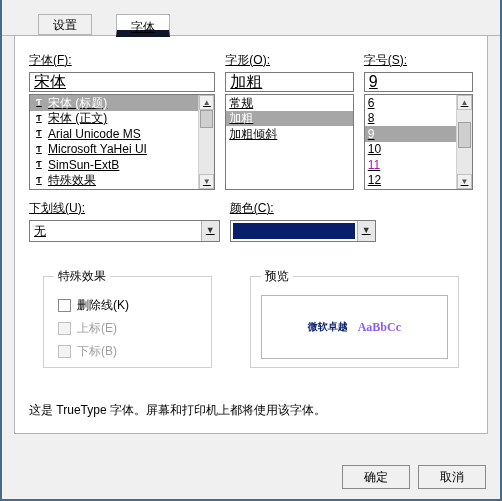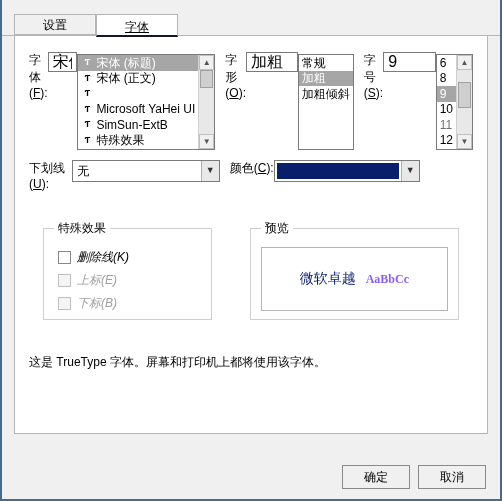--- a/index.html
+++ b/index.html
@@ -23,54 +23,55 @@
   .tabs {
     display: flex;
     align-items: flex-end;
     height: 26px;
     padding-left: 12px;
     border-bottom: 1px solid #b5b5b5;
     position: relative;
     top: 10px;
   }
   .tab {
-    padding: 4px 28px;
+    padding: 4px 14px;
     border: 1px solid #b5b5b5;
     background: #f0f0f0;
     position: relative;
     cursor: pointer;
+    margin-left: 24px;
   }
   .tab.inactive {
     top: 0;
     height: 21px;
     line-height: 13px;
   }
   .tab.active {
     background: #fff;
-    border-bottom: 2px solid #0f172a;
+    border-bottom: 7px solid #0f172a;
     top: 1px;
     height: 23px;
     z-index: 2;
     margin-bottom: -1px;
     text-decoration: underline;
   }
   .panel {
     background: #fff;
     margin: 10px 12px 0 12px;
     border: 1px solid #b5b5b5;
     border-top: none;
     padding: 16px 14px 10px 14px;
     height: 398px;
     position: relative;
   }
   .row1, .row2 {
     display: flex;
     gap: 10px;
   }
-  .col { flex: 1; display: flex; flex-direction: row; }
+  .col { flex: 1; display: flex; flex-direction: column; text-decoration: underline; }
   .col.font { flex: 1.45; }
   .col.style { flex: 1; }
   .col.size { flex: 0.85; }
   .lbl { margin-bottom: 3px; }
   .lbl .ak { text-decoration: underline; }
   .txt {
     border: 1px solid #7a7a7a;
     background: #fff;
     padding: 2px 4px;
     height: 20px;
@@ -92,21 +93,21 @@
   .listbox-item {
     padding: 1px 3px;
     height: 15.5px;
     line-height: 14px;
     white-space: nowrap;
     display: flex;
     align-items: center;
     gap: 3px;
   }
   .listbox-item.selected { background: #a6a6a6; color: #fff; }
-  .listbox-item.red { color: #737373; }
+  .listbox-item.red { color: #a21caf; }
   .tt-icon {
     display: inline-block;
     width: 12px;
     height: 11px;
     font-size: 9px;
     line-height: 11px;
     font-weight: bold;
     text-align: center;
   }
   .tt-sel { color: #fff; }
@@ -171,40 +172,39 @@
     margin: 14px;
   }
   fieldset legend { padding: 0 4px; }
   .fx { flex: 1.45; height: 100px; }
   .pv { flex: 1.85; height: 100px; }
   .checkbox-row {
     display: flex;
     align-items: center;
     gap: 6px;
     margin: 6px 0 4px 4px;
-    font-style: italic;
   }
   .checkbox-row.disabled { color: #a0a0a0; }
   .cb {
     width: 13px;
     height: 13px;
     border: 1px solid #888;
     background: #fff;
   }
   .cb.disabled { border-color: #c0c0c0; background: #f4f4f4; }
   .preview-box {
     border: 1px solid #b5b5b5;
     height: 64px;
     margin-top: 4px;
     display: flex;
     align-items: center;
     justify-content: center;
     background: #fff;
   }
-  .preview-cn { font-family: SimSun, serif; font-weight: normal; font-size: 14px; color: #0a1f6b; }
+  .preview-cn { font-family: SimSun, serif; font-weight: bold; font-size: 10px; color: #0a1f6b; }
   .preview-en { font-family: Tahoma; font-weight: bold; font-size: 12px; color: #8b5cf6; margin-left: 10px; }
   .note { margin-top: 20px; }
   .buttons {
     position: absolute;
     right: 14px;
     bottom: 10px;
     display: flex;
     gap: 8px;
   }
   .btn {
@@ -240,20 +240,21 @@
             <div class="listbox-item selected">
                 <span class="tt-icon tt-sel">Ƭ</span>
                 <span>宋体 (标题)</span>
               </div>
             <div class="listbox-item">
                 <span class="tt-icon">Ƭ</span>
                 <span>宋体 (正文)</span>
               </div>
             <div class="listbox-item">
                 <span class="tt-icon">Ƭ</span>
+                <span>Arial Unicode MS</span>
               </div>
             <div class="listbox-item">
                 <span class="tt-icon">Ƭ</span>
                 <span>Microsoft YaHei UI</span>
               </div>
             <div class="listbox-item">
                 <span class="tt-icon">Ƭ</span>
                 <span>SimSun-ExtB</span>
               </div>
             <div class="listbox-item">

